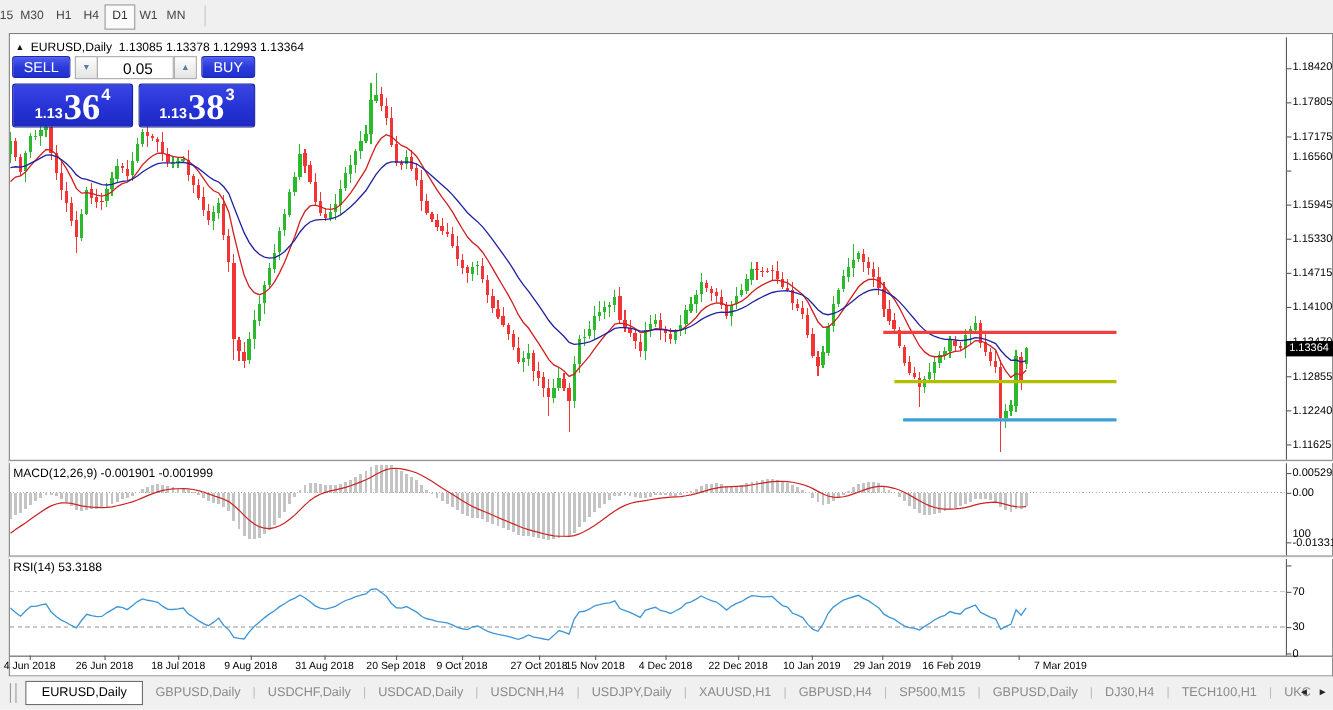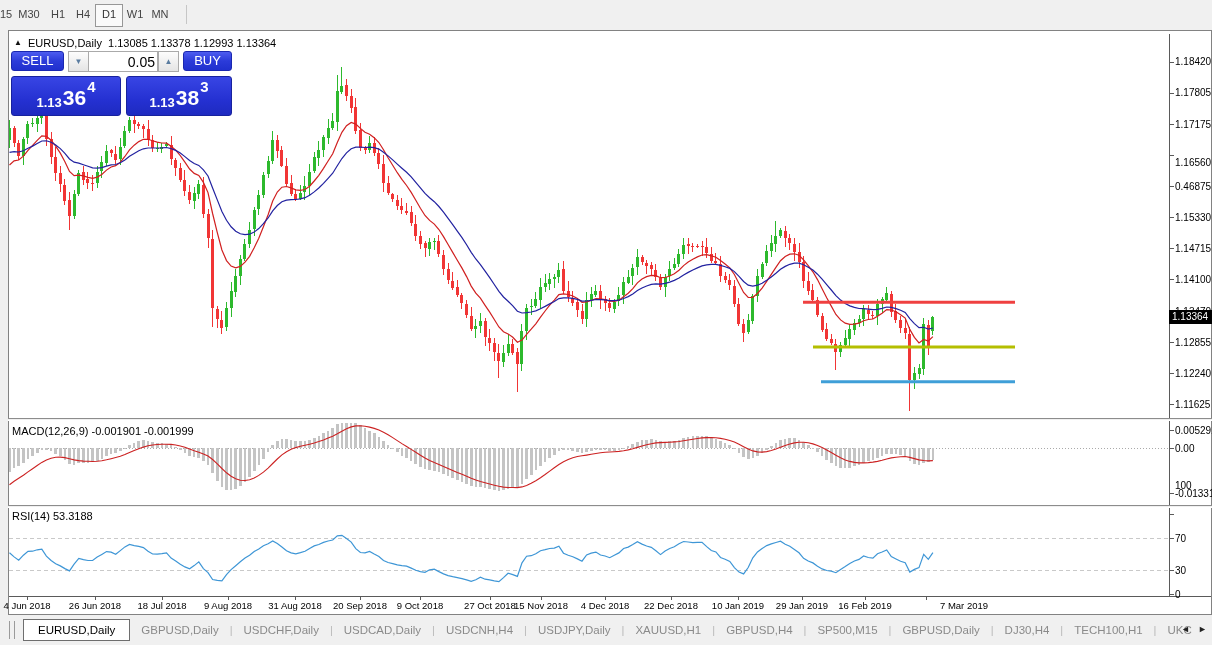--- a/index.html
+++ b/index.html
@@ -32,28 +32,28 @@
   .blue-btn{position:absolute;color:#fff;text-align:center;border-radius:3px;
     background:linear-gradient(180deg,#4d5cf0 0%,#2b3bd9 50%,#2030ce 100%);
     border:1px solid #1a27b0;box-sizing:border-box;font-size:13px;cursor:pointer;}
   #sell-button{left:0;top:0;width:53px;height:20px;line-height:18px;}
   #buy-button{left:172px;top:0;width:49px;height:20px;line-height:18px;}
   #vol-down{position:absolute;left:57px;top:0;width:21px;height:21px;background:linear-gradient(#fdfdfd,#e4e4e4);
     border:1px solid #aaa;box-sizing:border-box;text-align:center;font-size:8px;color:#5a7ca0;line-height:19px;cursor:pointer;}
   #vol-up{position:absolute;left:147px;top:0;width:21px;height:21px;background:linear-gradient(#fdfdfd,#e4e4e4);
     border:1px solid #aaa;box-sizing:border-box;text-align:center;font-size:8px;color:#5a7ca0;line-height:19px;cursor:pointer;}
   #volume-input{position:absolute;left:77px;top:0;width:70px;height:21px;border:1px solid #aaa;box-sizing:border-box;
-    text-align:right;padding-right:2px;font-size:14px;font-family:"Liberation Sans",sans-serif;color:#000;}
+    text-align:right;padding-right:18px;font-size:14px;font-family:"Liberation Sans",sans-serif;color:#000;}
   .price-box{position:absolute;top:25px;height:40px;color:#fff;border-radius:3px;
     background:linear-gradient(180deg,#3845e4 0%,#2531d2 60%,#1e2ac0 100%);
     border:1px solid #18229e;box-sizing:border-box;display:flex;align-items:flex-end;justify-content:center;padding-bottom:2px;}
   #sell-price-box{left:0;width:110px;}
   #buy-price-box{left:115px;width:106px;}
   .pp-small{font-size:13px;font-weight:bold;margin-bottom:3px;}
-  .pp-big{font-size:21px;font-weight:bold;line-height:30px;margin:0 1px;}
+  .pp-big{font-size:33px;font-weight:bold;line-height:30px;margin:0 1px;font-family:Liberation Serif, serif;}
   .pp-sup{font-size:15px;font-weight:bold;align-self:flex-start;margin-top:1px;}
   
   .ptick{position:absolute;left:1175px;height:11px;line-height:11px;font-size:10px;color:#000;z-index:3;white-space:nowrap;}
   .ptickmark{position:absolute;left:1169px;width:5px;height:1px;background:#5a5a5a;z-index:3;}
   #current-price-tag{position:absolute;left:1169px;width:43px;height:14px;background:#000;color:#fff;
     font-size:10px;line-height:14px;padding-left:3px;z-index:4;box-sizing:border-box;}
   .ind-label{position:absolute;left:12px;font-size:11px;color:#000;z-index:3;white-space:nowrap;}
   .dlabel{position:absolute;width:70px;margin-left:-35px;text-align:center;top:600px;font-size:9.5px;color:#000;z-index:3;white-space:nowrap;}
   .dtick{position:absolute;top:596px;width:1px;height:4px;background:#5a5a5a;z-index:3;}
   
@@ -743,23 +743,23 @@
 <div class="ind-label" style="top:425px">MACD(12,26,9) -0.001901 -0.001999</div>
 <div class="ind-label" style="top:510px">RSI(14) 53.3188</div>
 
 <div id="price-axis">
     <div class="ptick" style="top: 56.2px;">1.18420</div>
     <div class="ptickmark" style="top: 61.7px;"></div>
     <div class="ptick" style="top: 87.1995px;">1.17805</div>
     <div class="ptickmark" style="top: 92.6995px;"></div>
     <div class="ptick" style="top: 118.955px;">1.17175</div>
     <div class="ptickmark" style="top: 124.455px;"></div>
-    <div class="ptick" style="top: 157px;">1.16560</div>
+    <div class="ptick" style="top: 137px;">1.16560</div>
     <div class="ptickmark" style="top: 155.455px;"></div>
-    <div class="ptick" style="top: 180.954px;">0.46875</div>
+    <div class="ptick" style="top: 180.954px;">1.15945</div>
     <div class="ptickmark" style="top: 186.454px;"></div>
     <div class="ptick" style="top: 211.954px;">1.15330</div>
     <div class="ptickmark" style="top: 217.454px;"></div>
     <div class="ptick" style="top: 242.953px;">1.14715</div>
     <div class="ptickmark" style="top: 248.453px;"></div>
     <div class="ptick" style="top: 273.953px;">1.14100</div>
     <div class="ptickmark" style="top: 279.453px;"></div>
     <div class="ptick" style="top: 305.709px;">1.13470</div>
     <div class="ptickmark" style="top: 311.209px;"></div>
     <div class="ptick" style="top: 336.708px;">1.12855</div>

